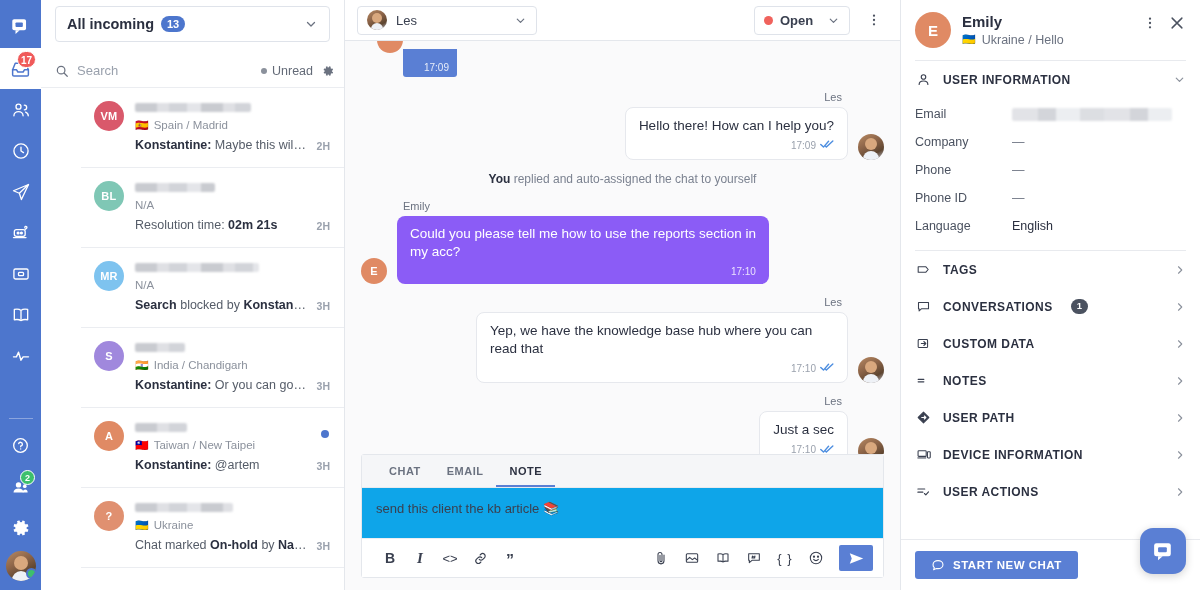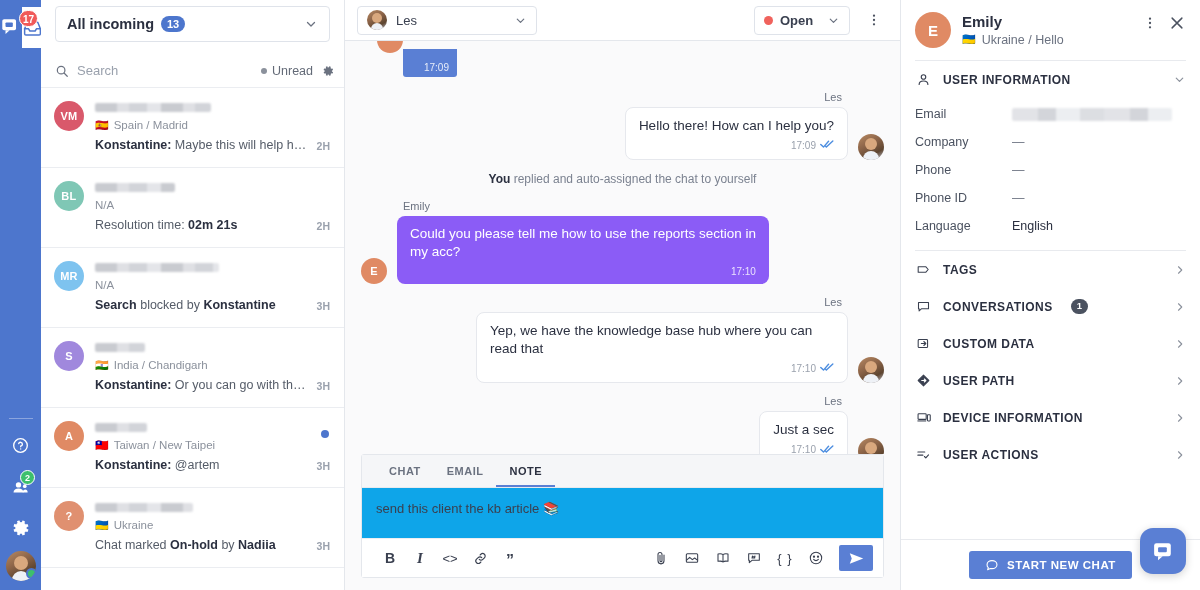--- a/index.html
+++ b/index.html
@@ -10,21 +10,21 @@
     -webkit-font-smoothing: antialiased;
   }
   .app { display: flex; width: 1200px; height: 590px; position: relative; }
 
   
   .rail {
     width: 41px; background: #4d76cd; flex: 0 0 41px;
     display: flex; flex-direction: column; align-items: center;
     position: relative;
   }
-  .rail-top { padding-top: 6px; display:flex; flex-direction:row; align-items:center; width:100%; }
+  .rail-top { padding-top: 6px; display:flex; flex-direction:column; align-items:center; width:100%; }
   .rail-item {
     width: 41px; height: 41px; display: flex; align-items: center;
     justify-content: center; position: relative; color: #fff;
     cursor: pointer;
   }
   .rail-item.logo { height: 42px; }
   .rail-item.active { background: #ffffff; color: #4d76cd; }
   .rail-item svg { display: block; }
   .rail-badge {
     position: absolute; top: 3px; right: 5px;
@@ -85,21 +85,21 @@
     font-family: inherit; flex: 1; background: transparent;
   }
   .search-input::placeholder { color: #9aa1ad; }
   .unread-toggle {
     display:flex; align-items:center; gap:5px; font-size:12.5px; color:#636a77;
     cursor:pointer; white-space:nowrap;
   }
   .unread-dot { width:6px; height:6px; border-radius:50%; background:#8b919c; }
   .gear { color:#6b7280; cursor:pointer; display:flex; }
 
-  .conv-list { flex: 1; overflow: hidden; position: relative; }
+  .conv-list { flex: 1; overflow: hidden; position: relative; margin-left: 40px; }
   .conv {
     display: flex; gap: 11px; padding: 11px 14px 11px 13px;
     border-bottom: 1px solid #ebedf1; cursor: pointer; position: relative;
     min-height: 80px; background:#fff;
   }
   .conv-av {
     width: 30px; height: 30px; border-radius: 50%; flex: 0 0 30px;
     color: #fff; font-size: 11px; font-weight: 700;
     display: flex; align-items: center; justify-content: center;
     margin-top: 2px; letter-spacing: .3px;
@@ -262,21 +262,21 @@
   .info-key { font-size: 12.5px; color: #4b5260; width: 97px; flex: 0 0 97px; }
   .info-val { font-size: 12.5px; color: #2b3040; }
   .info-val.dash { color: #6b7280; }
   .email-redact {
     height: 13px; width: 160px; border-radius: 2px;
     background: repeating-linear-gradient(90deg,#e2e3e7 0,#e2e3e7 26px,#d3d5da 26px,#d3d5da 44px,#eceef1 44px,#eceef1 68px,#dcdee2 68px,#dcdee2 92px);
     filter: blur(1.2px);
   }
   .rp-footer {
     margin-top: auto; border-top: 1px solid #e8eaee; padding: 11px 14px;
-    display: flex; justify-content: center;
+    display: flex; justify-content: flex-start;
   }
   .new-chat-btn {
     background: #5a7fd4; color: #fff; border-radius: 3px; height: 28px;
     display: flex; align-items: center; gap: 8px; padding: 0 16px;
     font-size: 11.5px; font-weight: 700; letter-spacing: .5px; cursor: pointer;
   }
   .fab {
     position: absolute; right: 14px; bottom: 16px; width: 46px; height: 46px;
     background: #5a7fd4; border-radius: 13px; display: flex; align-items: center;
     justify-content: center; color: #fff; cursor: pointer;
@@ -795,20 +795,33 @@
           </span>
           <span class="section-label">CUSTOM DATA</span>
           <span class="section-arrow">
             <svg width="12" height="12" viewBox="0 0 24 24" fill="none" stroke="currentColor" stroke-width="2.2" stroke-linecap="round" stroke-linejoin="round">
               <path d="M9 5.5l6.5 6.5L9 18.5"></path>
             </svg>
           </span>
         </div>
         <div class="section-row">
           <span class="section-icon">
+            <svg width="15" height="15" viewBox="0 0 24 24" fill="none" stroke="currentColor" stroke-width="2" stroke-linecap="round">
+              <path d="M3.5 10h9M3.5 14h9"></path>
+            </svg>
+          </span>
+          <span class="section-label">NOTES</span>
+          <span class="section-arrow">
+            <svg width="12" height="12" viewBox="0 0 24 24" fill="none" stroke="currentColor" stroke-width="2.2" stroke-linecap="round" stroke-linejoin="round">
+              <path d="M9 5.5l6.5 6.5L9 18.5"></path>
+            </svg>
+          </span>
+        </div>
+        <div class="section-row">
+          <span class="section-icon">
             <svg width="15" height="15" viewBox="0 0 24 24" fill="none" stroke="currentColor" stroke-width="1.7" stroke-linejoin="round">
               <path d="M12 3.5 L20.5 12 L12 20.5 L3.5 12Z" fill="currentColor"></path>
               <path d="M8.5 12h7M12.8 9.2 L15.8 12 l-3 2.8" stroke="#fff" stroke-width="1.8" fill="none"></path>
             </svg>
           </span>
           <span class="section-label">USER PATH</span>
           <span class="section-arrow">
             <svg width="12" height="12" viewBox="0 0 24 24" fill="none" stroke="currentColor" stroke-width="2.2" stroke-linecap="round" stroke-linejoin="round">
               <path d="M9 5.5l6.5 6.5L9 18.5"></path>
             </svg>

